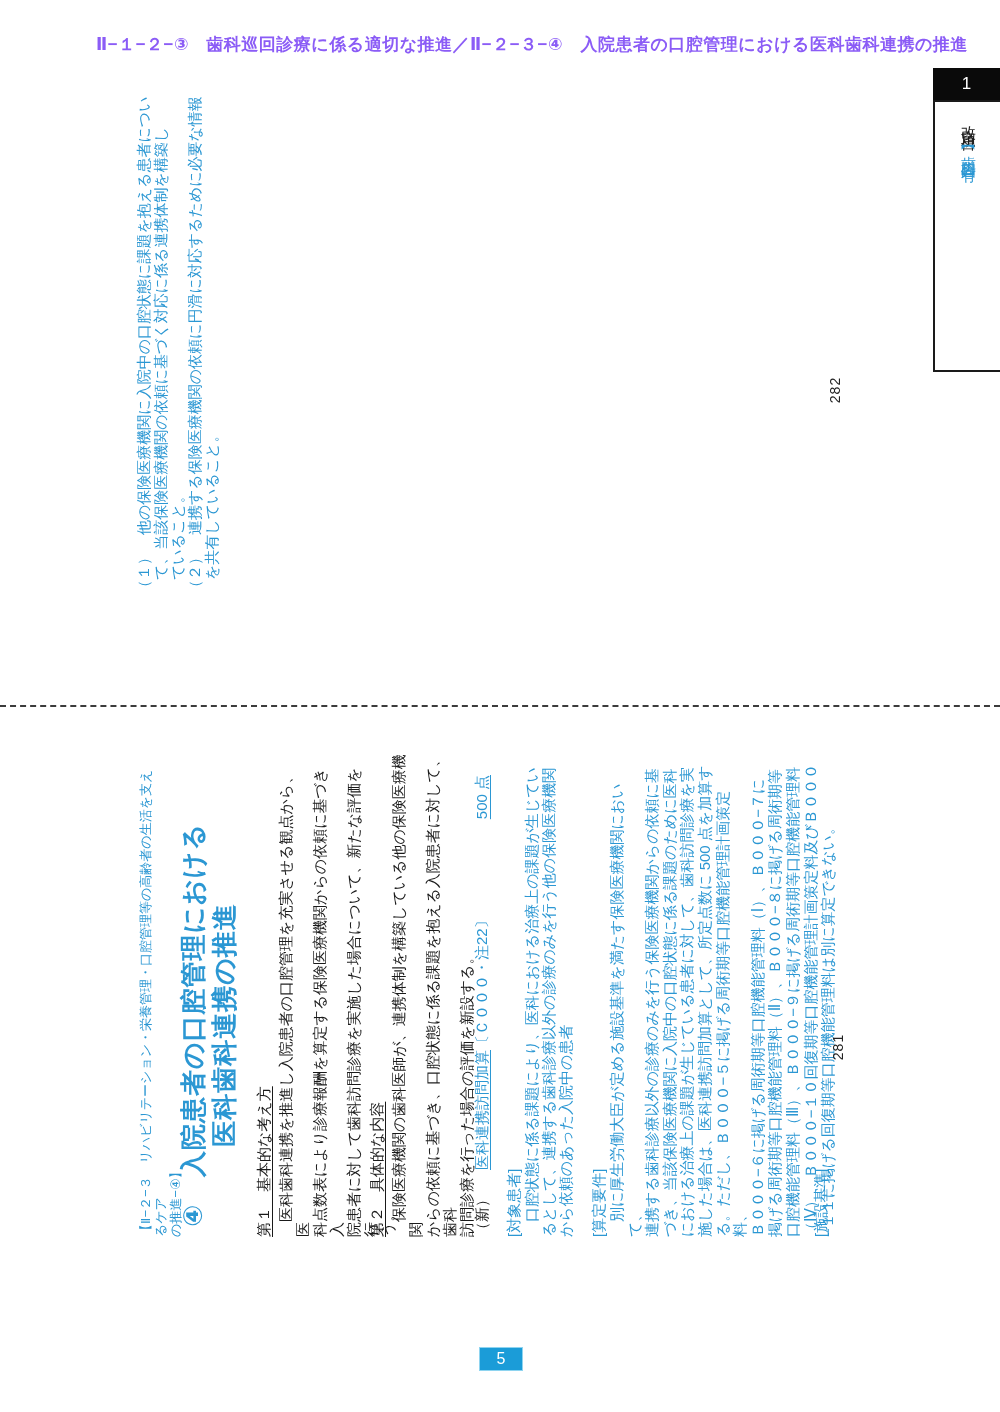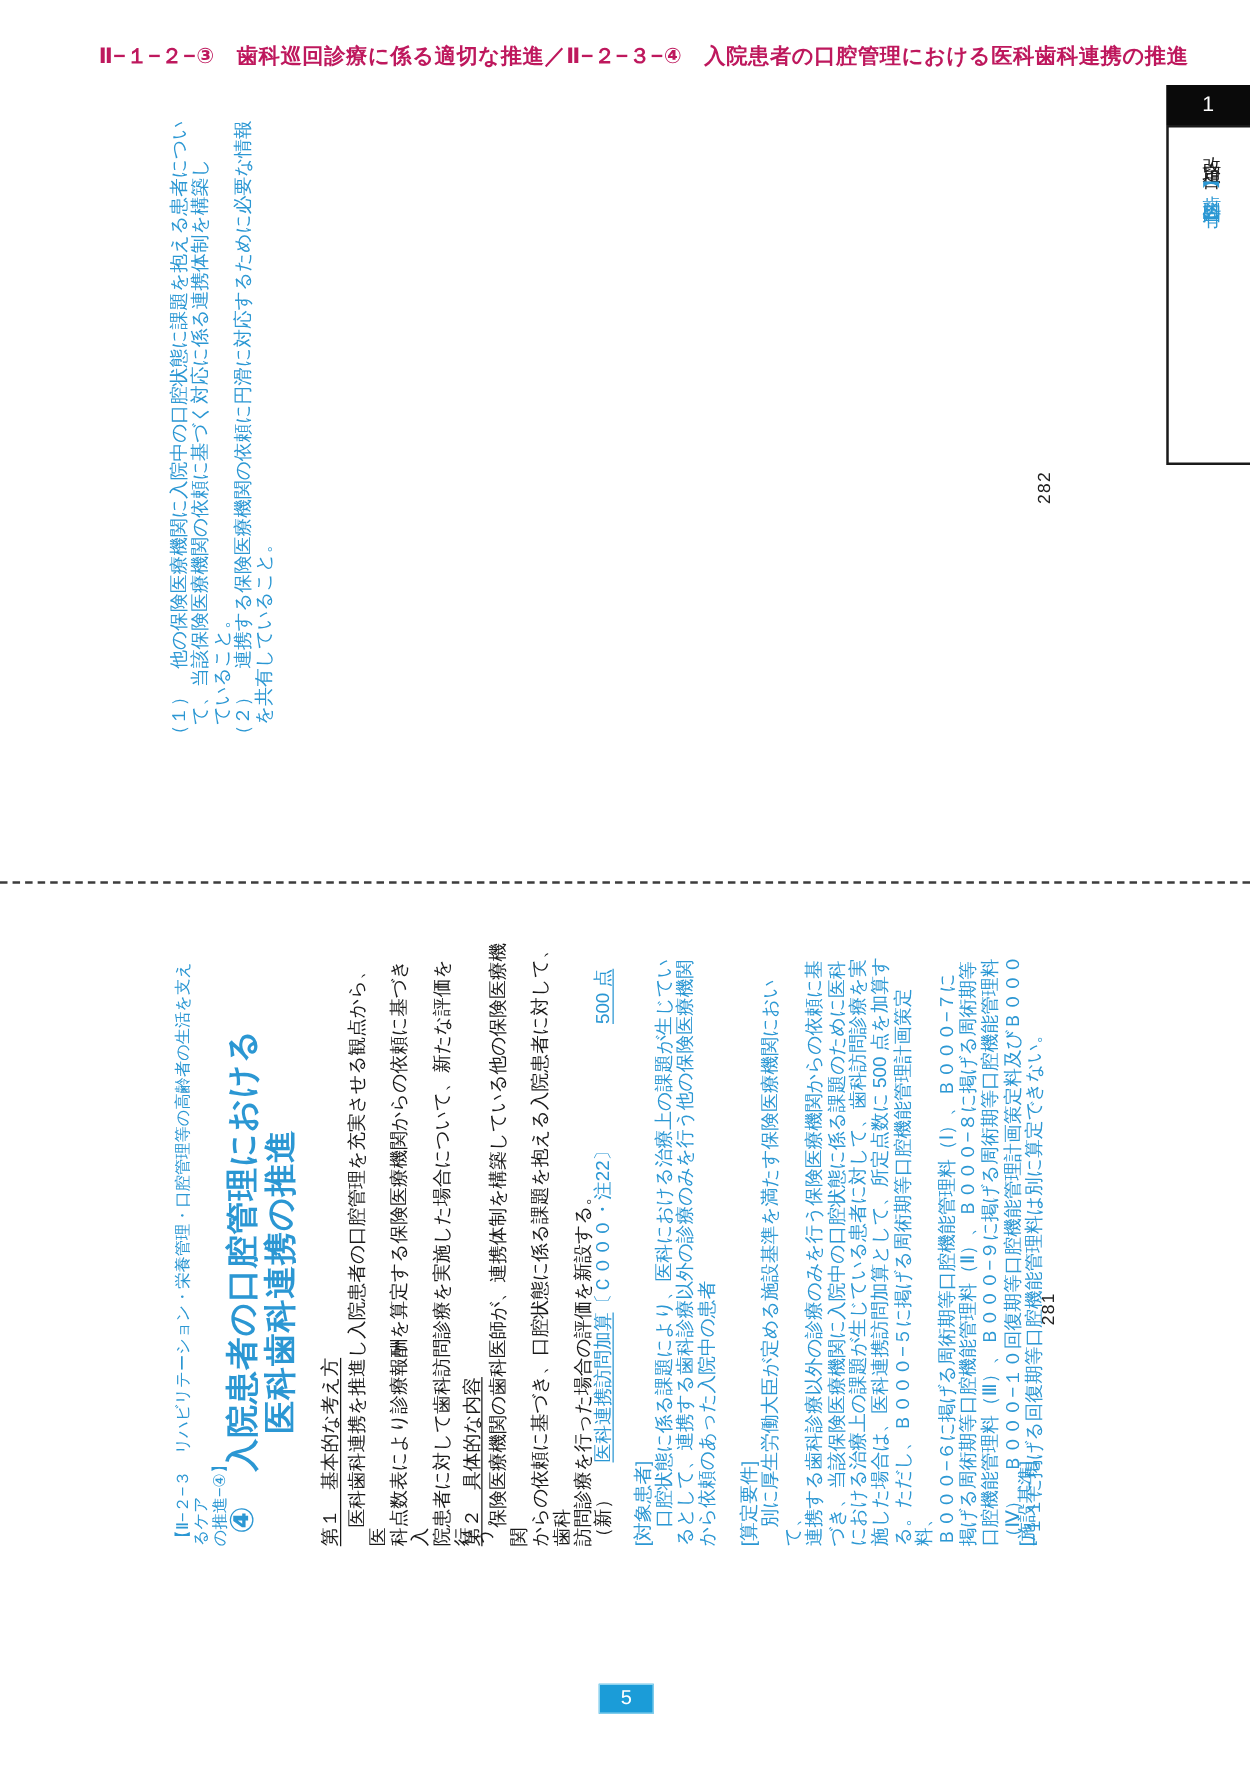--- a/index.html
+++ b/index.html
@@ -5,22 +5,22 @@
   html,body{margin:0;padding:0;}
   body{
     width:1000px;height:1412px;position:relative;background:#ffffff;
     font-family:"Liberation Sans","DejaVu Sans",sans-serif;
     overflow:hidden;color:#1a1a1a;
   }
   .abs{position:absolute;}
 
   
   .doc-header{
-    left:79px;top:33px;width:880px;
-    font-size:17px;font-weight:700;letter-spacing:0.5px;color:#be185d;
+    left:96px;top:33px;width:880px;
+    font-size:17px;font-weight:700;letter-spacing:0.5px;color:#8b5cf6;
     white-space:nowrap;
   }
 
   
   .tab-number{
     left:933px;top:68px;width:67px;height:32px;
     background:#0a0a0a;color:#ffffff;font-size:17px;
     display:flex;align-items:center;justify-content:center;
   }
   .tab-label-box{

